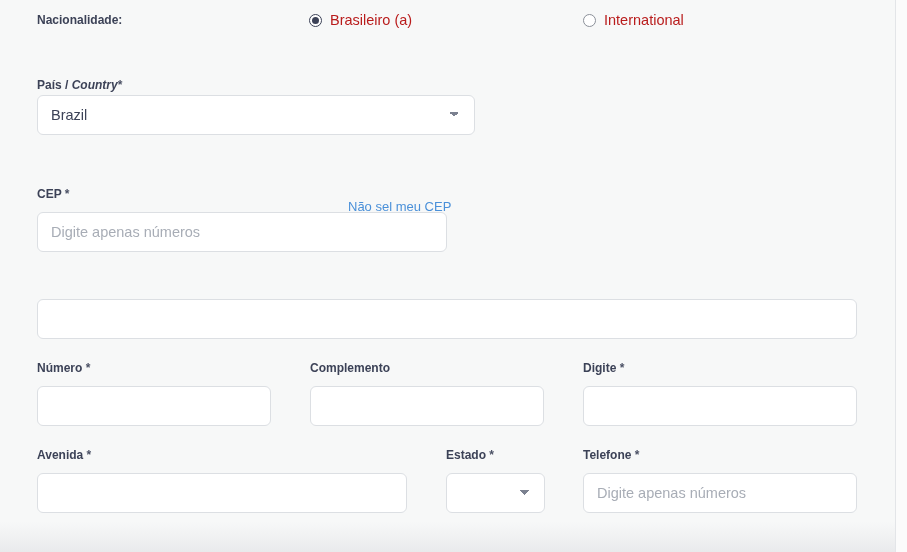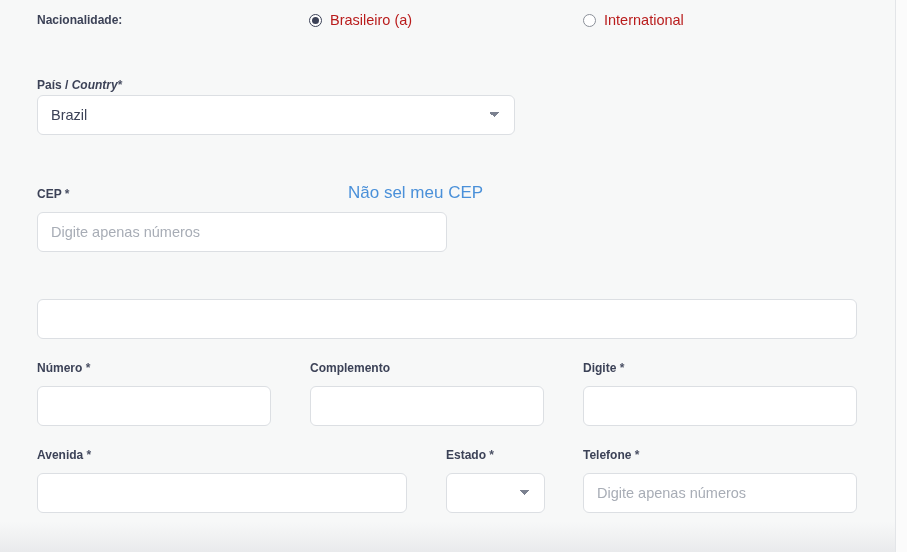--- a/index.html
+++ b/index.html
@@ -131,25 +131,25 @@
     top: 50%;
     width: 7px;
     height: 7px;
     margin-left: -3.5px;
     margin-top: -3.5px;
     border-radius: 50%;
     background: #3c4257;
   }
 
   .pais-label     { position:absolute; left:37px;  top:60px;margin-top:19px; }
-  .pais-select    { position:absolute; left:37px;  top:95px;  width:478px; height:40px; }
+  .pais-select    { position:absolute; left:37px;  top:95px;  width:438px; height:40px; }
 
   .cep-label      { position:absolute; left:37px;  top:188px; }
-  .cep-link       { position:absolute; left:348px; top:184px;
-                    font-size:17px; color:#4a90d9; text-decoration:none;
+  .cep-link       { position:absolute; left:348px; top:200px;
+                    font-size:13px; color:#4a90d9; text-decoration:none;
                     line-height:1; white-space:nowrap; cursor:pointer; }
   .cep-input      { position:absolute; left:37px;  top:212px; width:410px; height:40px; }
 
   .end-label      { position:absolute; left:37px;  top:275px; }
   .end-input      { position:absolute; left:37px;  top:299px; width:820px; height:40px; }
 
   .num-label      { position:absolute; left:37px;  top:362px; }
   .num-input      { position:absolute; left:37px;  top:386px; width:234px; height:40px; }
   .comp-label     { position:absolute; left:310px; top:362px;text-align:center; }
   .comp-input     { position:absolute; left:310px; top:386px; width:234px; height:40px; }

